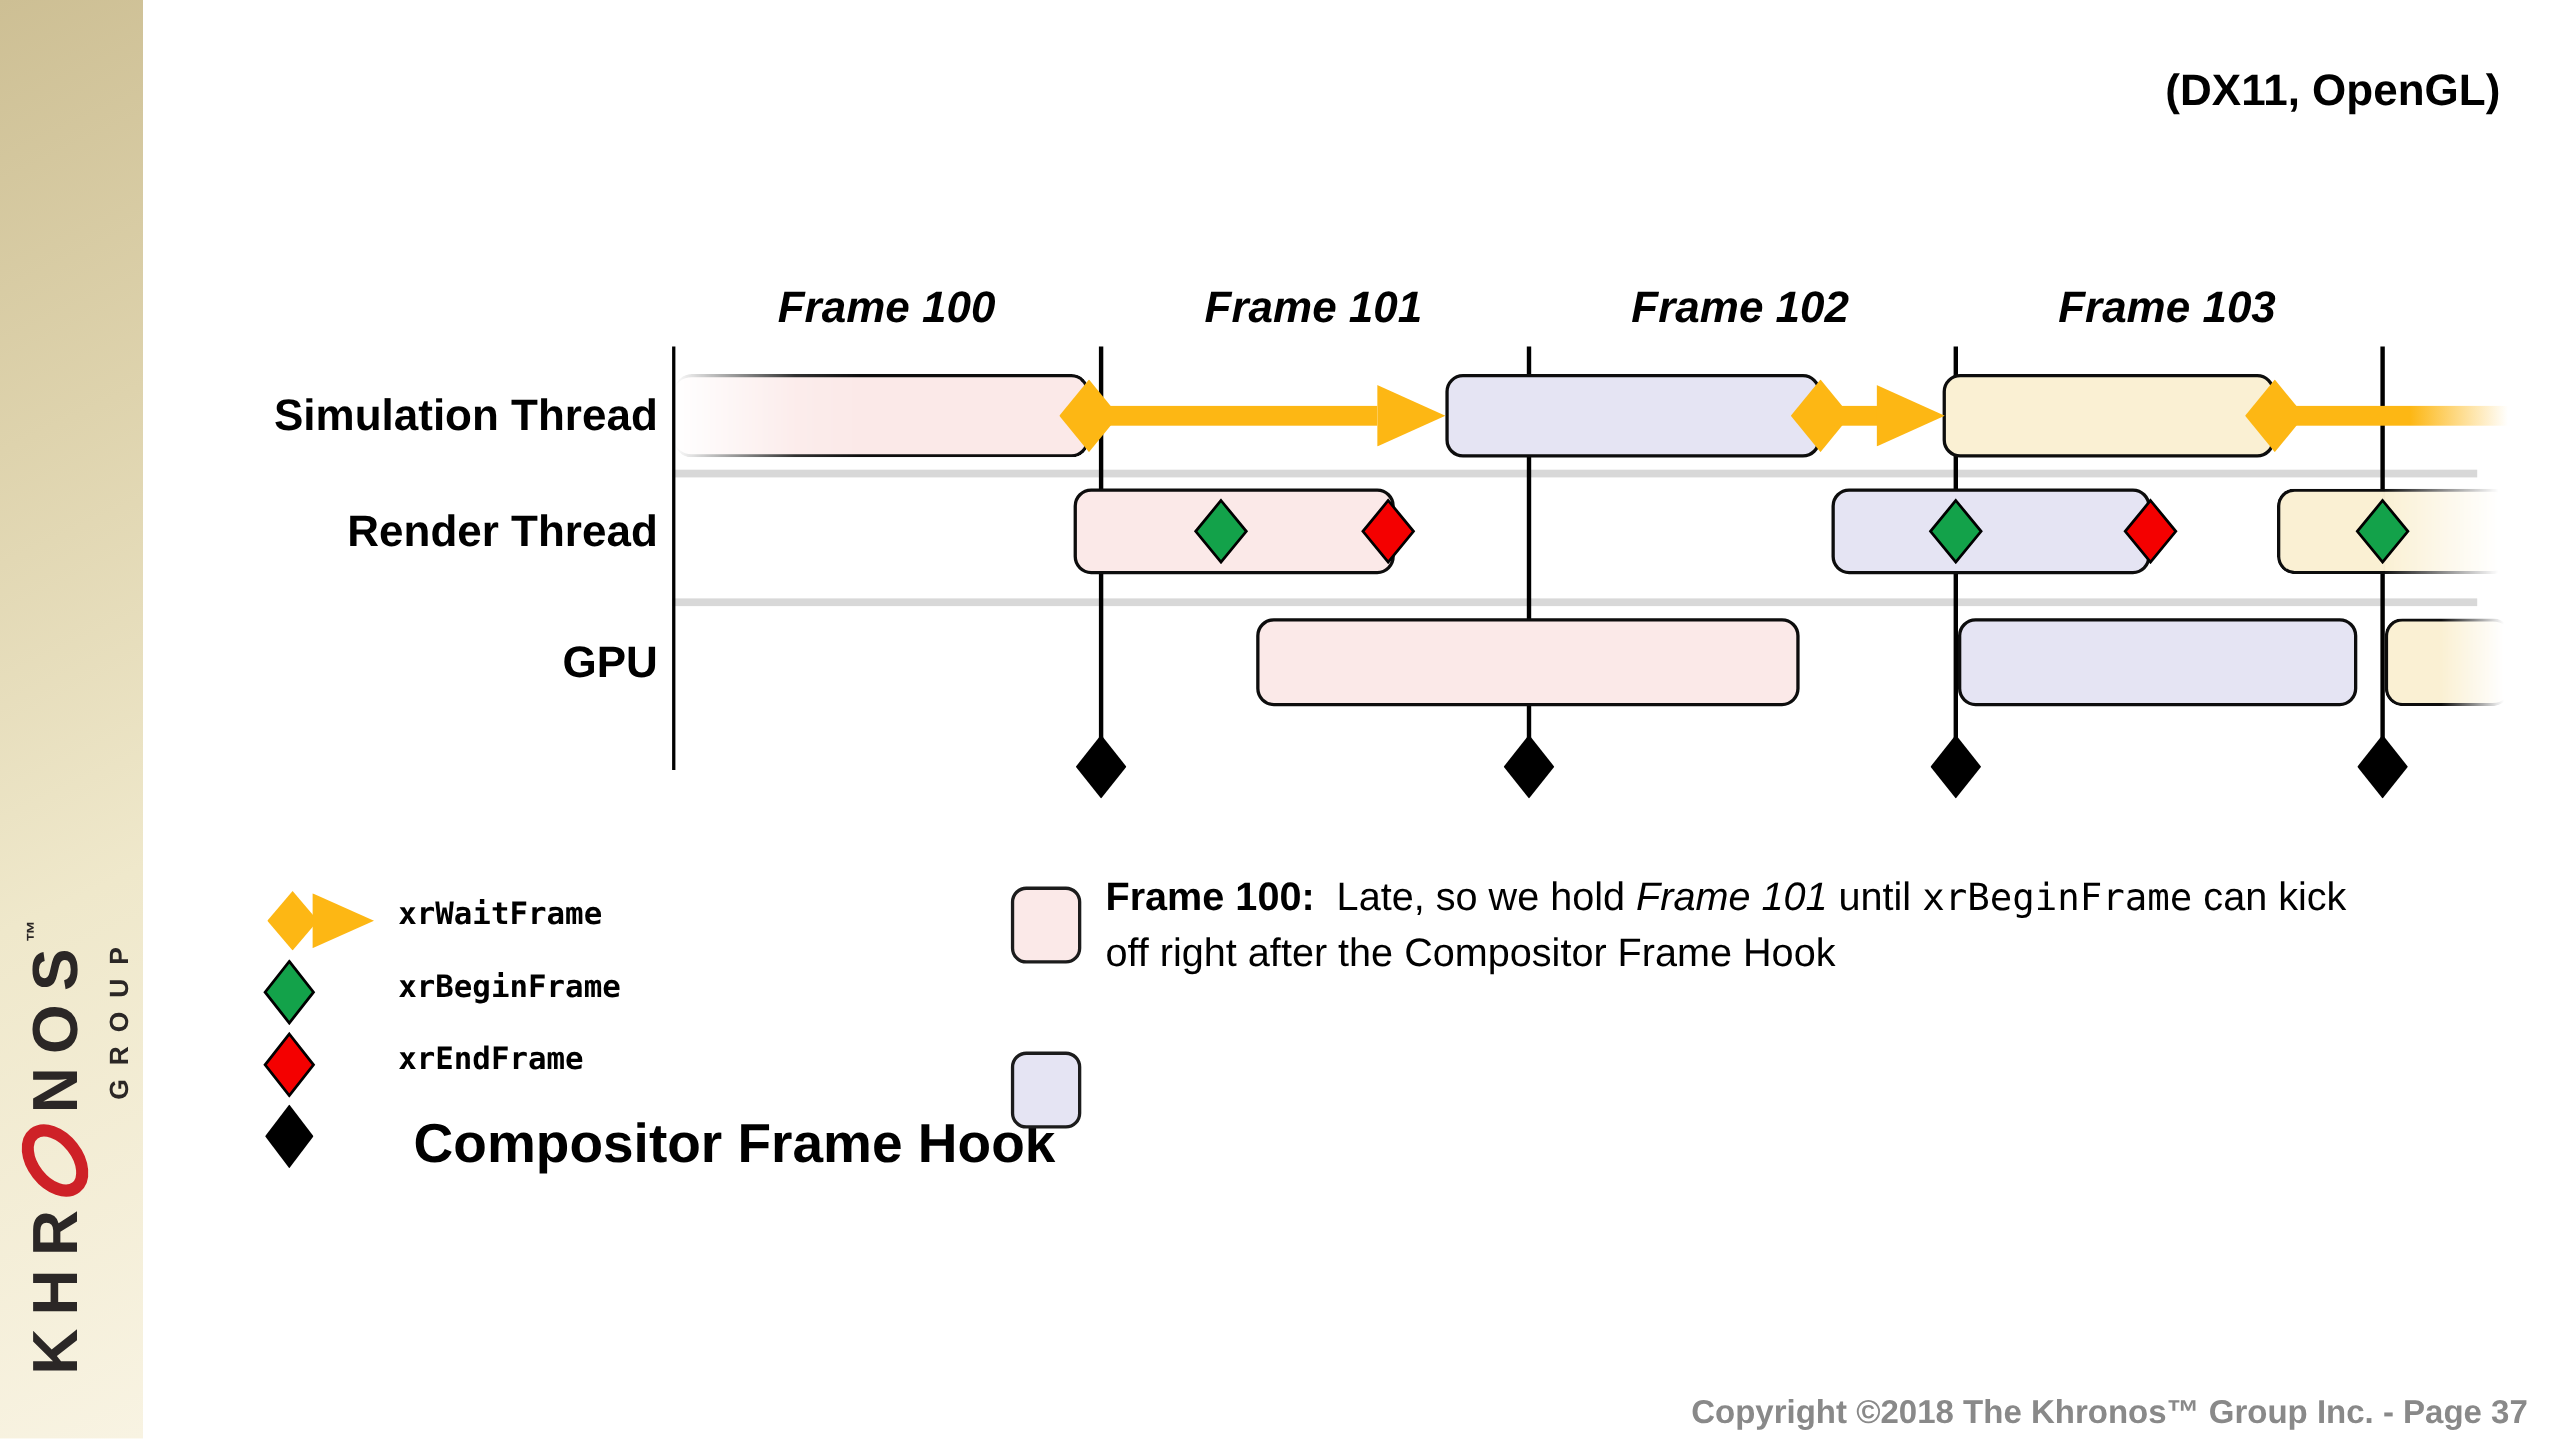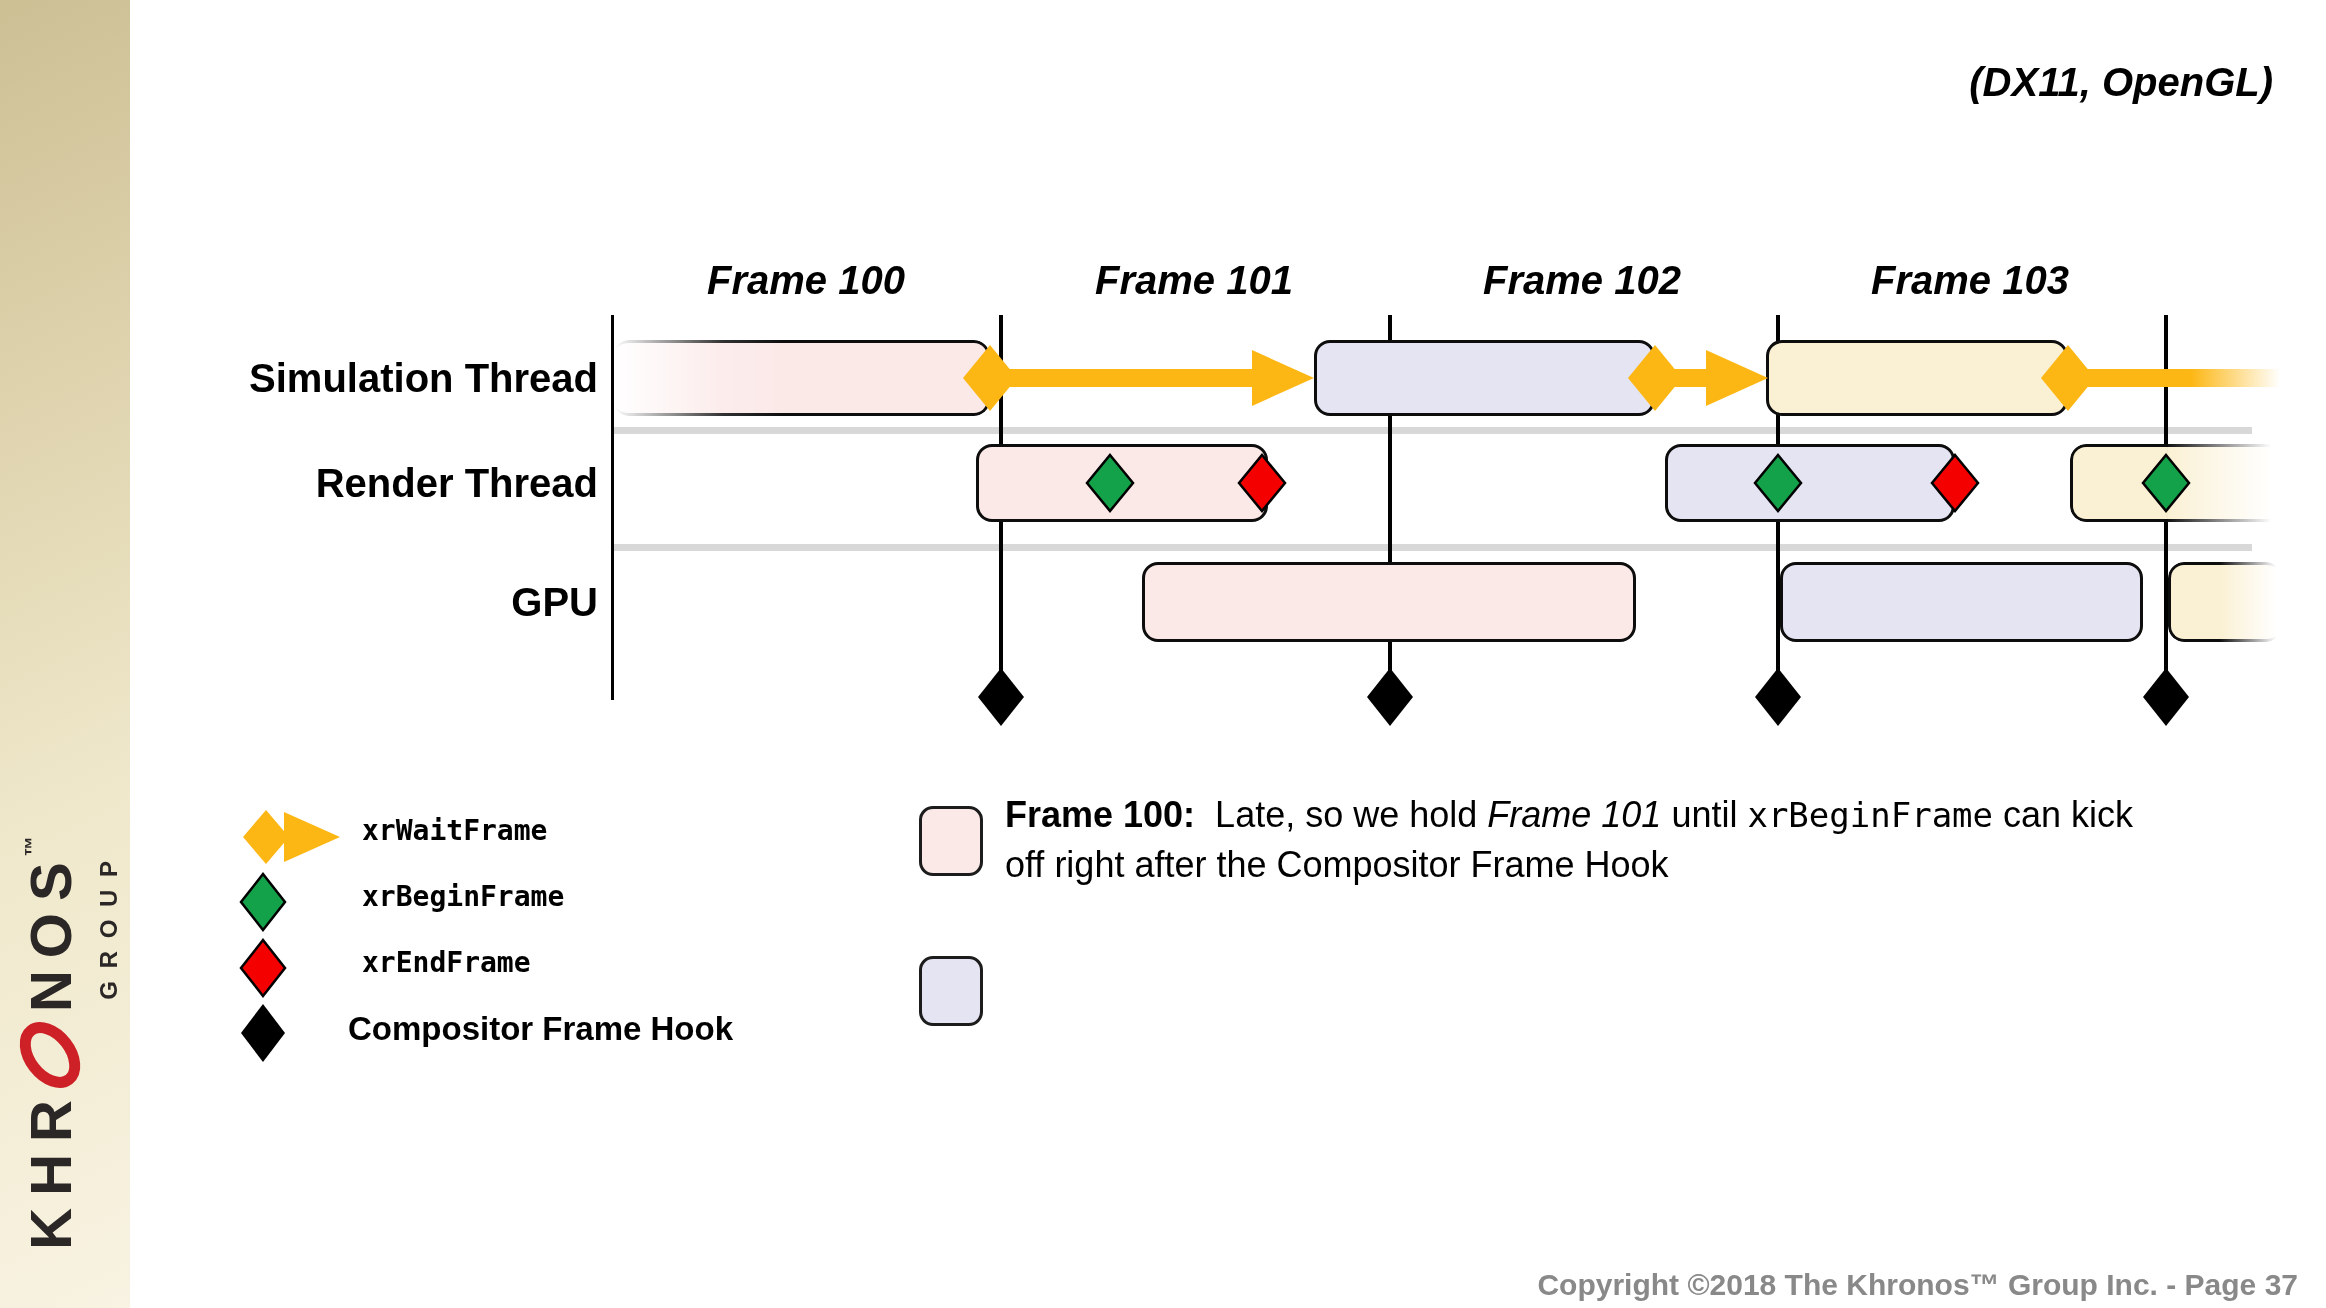--- a/index.html
+++ b/index.html
@@ -21,21 +21,21 @@
              font-weight:bold;font-size:58px;letter-spacing:12px;color:var(--logo_dark);}
   .logo-main .tm{font-size:20px;letter-spacing:0;position:relative;top:-18px;left:-6px;}
   .logo-swoosh{margin:0 6px 0 -4px;}
   .logo-group{font-weight:bold;font-size:24px;letter-spacing:3px;color:var(--logo_dark);
               align-self:flex-end;margin-right:78px;margin-top:2px;}
 
   
   .title{position:absolute;left:200px;top:48px;font-size:86px;font-weight:bold;letter-spacing:-1px;}
   .subtitle-wrap{position:absolute;right:53px;top:58px;text-align:right;}
   .subtitle{font-size:55px;font-weight:bold;line-height:62px;}
-  .subtitle-note{font-size:40px;font-weight:bold;font-style:italic;line-height:48px;}
+  .subtitle-note{font-size:40px;font-weight:bold;line-height:48px;}
 
   
   .frame-label{position:absolute;top:258px;width:320px;margin-left:-160px;text-align:center;
                font-size:40px;font-weight:600;font-style:italic;}
   .row-label{position:absolute;right:1728px;width:520px;text-align:right;
              font-size:40px;font-weight:bold;}
   .sep{position:absolute;left:611px;width:1641px;height:7px;background:var(--gray_line);z-index:1;}
   .axis{position:absolute;left:611px;top:315px;width:3px;height:385px;background:#000;z-index:2;}
   .hook-line{position:absolute;top:315px;width:4px;height:382px;background:#000;z-index:2;}
   .dia{position:absolute;z-index:4;}
@@ -49,21 +49,21 @@
   .fade-right{border-right:none;
      -webkit-mask-image:linear-gradient(to right,#000 45%,transparent 95%);
      mask-image:linear-gradient(to right,#000 45%,transparent 95%);}
   .arrow-bar{position:absolute;height:18px;background:var(--yellow);z-index:4;}
   .arrow-bar.fade{background:linear-gradient(to right,var(--yellow) 55%,rgba(253,183,20,0) 100%);}
   .arrow-head{position:absolute;z-index:4;}
 
   
   .legend-label-mono{position:absolute;left:362px;font-family:"DejaVu Sans Mono",monospace;
                      font-weight:bold;font-size:28px;}
-  .legend-label-sans{position:absolute;left:348px;font-weight:bold;font-size:33px;}
+  .legend-label-sans{position:absolute;left:376px;font-weight:bold;font-size:50px;}
 
   
   .swatch{position:absolute;left:919px;width:64px;height:70px;border:3px solid #1c1c1c;
           border-radius:14px;box-sizing:border-box;}
   .note-text{position:absolute;left:1005px;width:1140px;font-size:36px;line-height:50px;
              white-space:pre-wrap;}
   .note-text .lead{font-weight:bold;}
   .note-text .it{font-style:italic;}
   .note-text .mono{font-family:"DejaVu Sans Mono",monospace;font-size:34px;}
 

